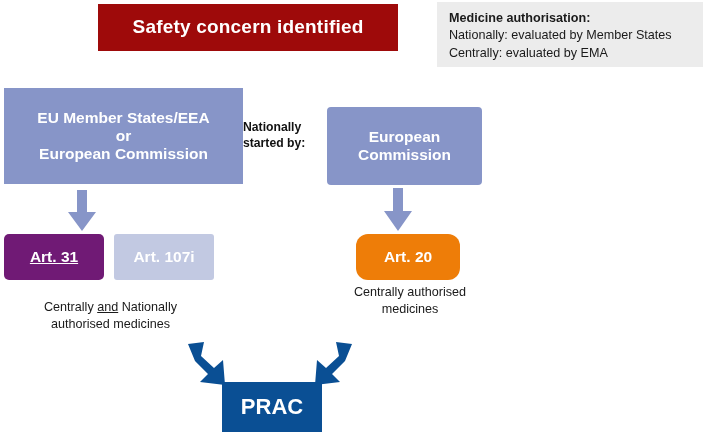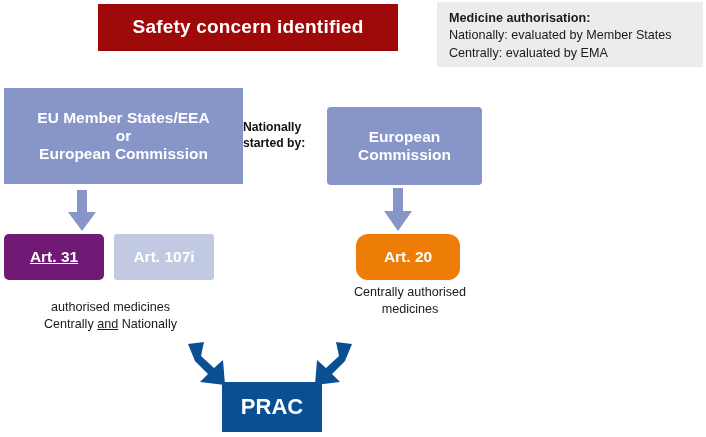--- a/index.html
+++ b/index.html
@@ -196,24 +196,24 @@
     <span>Art. 31</span>
   </div>
   <div id="art107i-box" class="box">
     <span>Art. 107i</span>
   </div>
   <div id="art20-box" class="box">
     <span>Art. 20</span>
   </div>
 
   <div id="caption-left" class="caption">
-    <div>authorised medicines</div>
     <div>
       <span>Centrally </span><span class="underline-word">and</span><span> Nationally</span>
     </div>
+    <div>authorised medicines</div>
   </div>
 
   <div id="caption-right" class="caption">
     <div>Centrally authorised</div>
     <div>medicines</div>
   </div>
 
   <svg id="arrow-diag-left" class="arrow" viewBox="0 0 52 48">
     <polygon points="4,4 20,2 17,16 30,28 39,20 41,45 16,42 24,34 11,21" fill="#0A4F94"></polygon>
   </svg>

